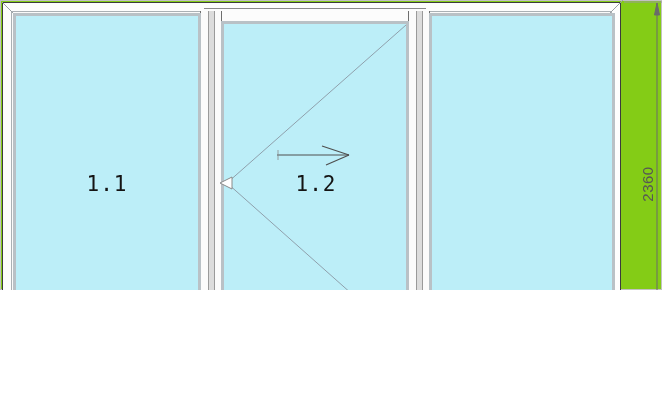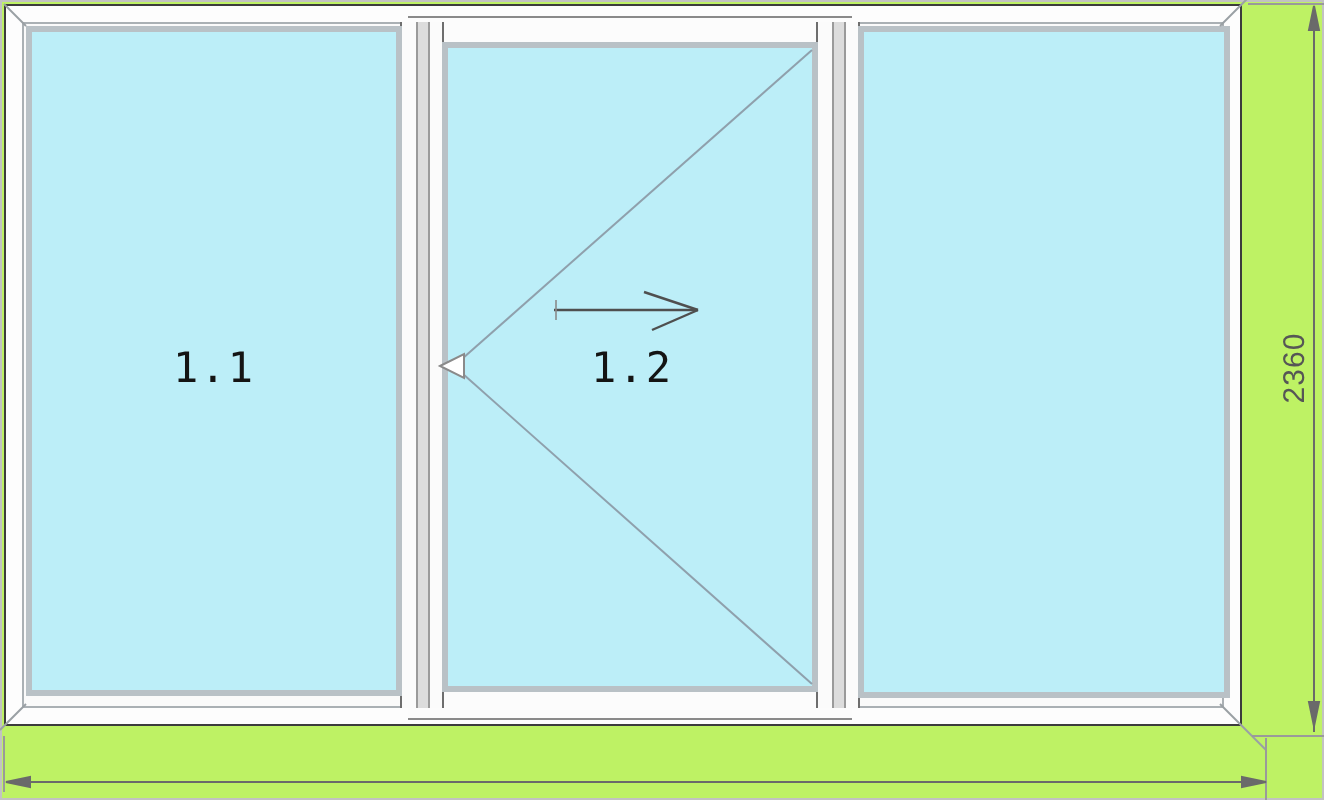--- a/index.html
+++ b/index.html
@@ -1,17 +1,17 @@
 <!DOCTYPE html>
 <html><head>
 <meta charset="utf-8">
 <style>
   html,body{margin:0;padding:0;background:#ffffff;}
   #stage{
-    position:relative;width:662px;height:400px;background:#bef264;overflow:hidden;
+    position:relative;width:662px;height:290px;background:#84cc16;overflow:hidden;
     box-shadow:inset 0 0 0 1px #c2c2c2;
     font-family:"Liberation Sans", sans-serif;
   }
   .abs{position:absolute;box-sizing:border-box;}
   
   .frame{
     left:2px;top:2px;width:619px;height:361px;
     border:1px solid #3c3c3c;background:#fdfdfd;z-index:1;
   }
   .frame-inner{

